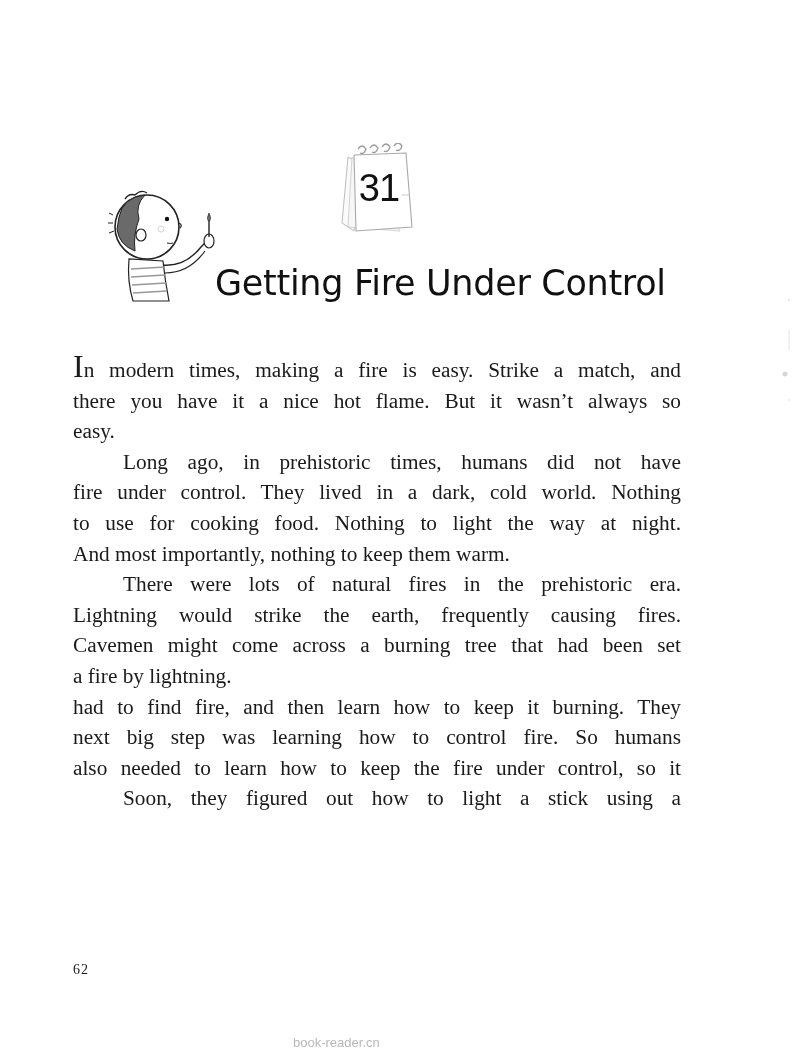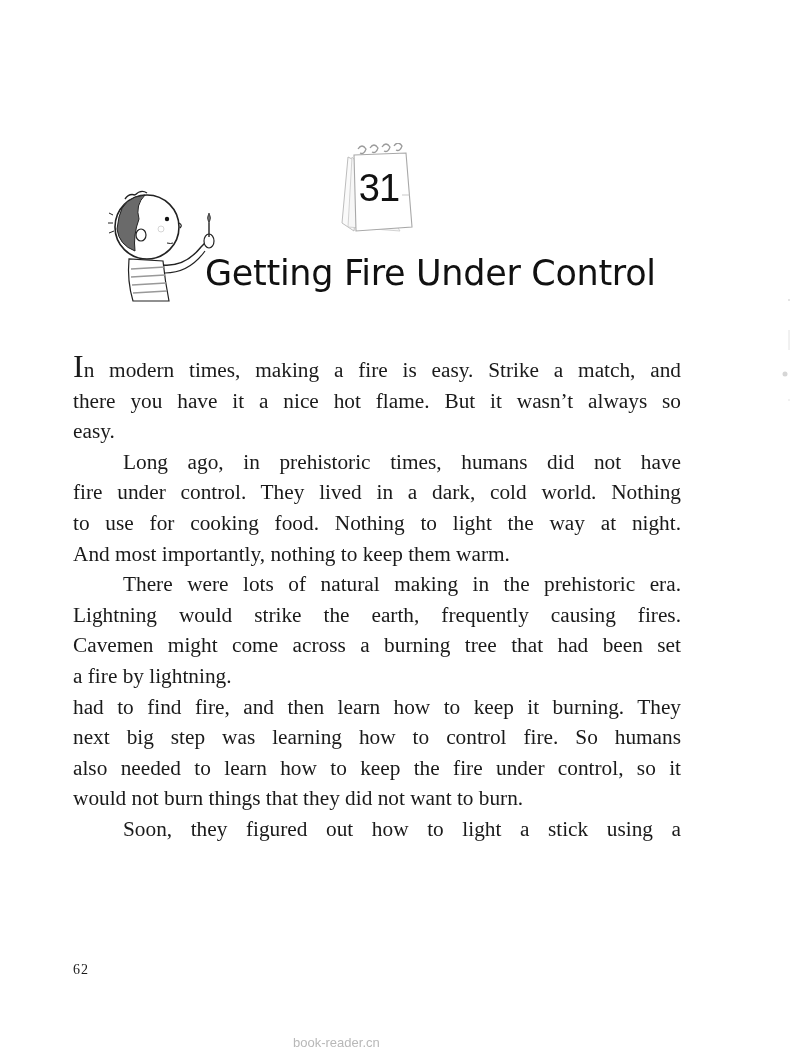--- a/index.html
+++ b/index.html
@@ -111,45 +111,44 @@
       <path d="M58 80 Q80 82 96 62 L104 54" fill="none" stroke="#222" stroke-width="1.4"></path>
       <path d="M60 88 Q84 88 100 66" fill="none" stroke="#222" stroke-width="1.2"></path>
 
       <ellipse cx="104" cy="56" rx="5" ry="7" fill="#ffffff" stroke="#222" stroke-width="1.2"></ellipse>
 
       <line x1="104" y1="52" x2="104" y2="38" stroke="#222" stroke-width="1.4"></line>
       <path d="M104 38 q-3 -5 0 -10 q3 5 0 10 Z" fill="#777" stroke="#333" stroke-width="0.8"></path>
     </svg>
   </div>
 
-  <h1 class="chapter-title" style="margin:2px;font-weight:normal;">Getting Fire Under Control</h1>
+  <h1 class="chapter-title" style="margin:12px;font-weight:normal;">Getting Fire Under Control</h1>
 
   <div class="body-text">
     <div>
       <span class="line"><span class="dropcap-first">I</span><span>n modern times, making a fire is easy. Strike a match, and</span></span>
       <span class="line">there you have it a nice hot flame. But it wasn’t always so</span>
       <span class="line last">easy.</span>
     </div>
     <div>
       <span class="line ind">Long ago, in prehistoric times, humans did not have</span>
       <span class="line">fire under control. They lived in a dark, cold world. Nothing</span>
       <span class="line">to use for cooking food. Nothing to light the way at night.</span>
       <span class="line last">And most importantly, nothing to keep them warm.</span>
     </div>
     <div>
-      <span class="line ind">There were lots of natural making in the prehistoric era.</span>
+      <span class="line ind">There were lots of natural fires in the prehistoric era.</span>
       <span class="line">Lightning would strike the earth, frequently causing fires.</span>
       <span class="line">Cavemen might come across a burning tree that had been set</span>
       <span class="line last">a fire by lightning.</span>
     </div>
     <div>
       <span class="line">had to find fire, and then learn how to keep it burning. They</span>
       <span class="line">next big step was learning how to control fire. So humans</span>
       <span class="line">also needed to learn how to keep the fire under control, so it</span>
-      <span class="line last">would not burn things that they did not want to burn.</span>
     </div>
     <div>
       <span class="line ind">Soon, they figured out how to light a stick using a</span>
     </div>
   </div>
 
   <div class="page-number">62</div>
   <div class="watermark">book-reader.cn</div>
 
   <div class="edge-marks">

